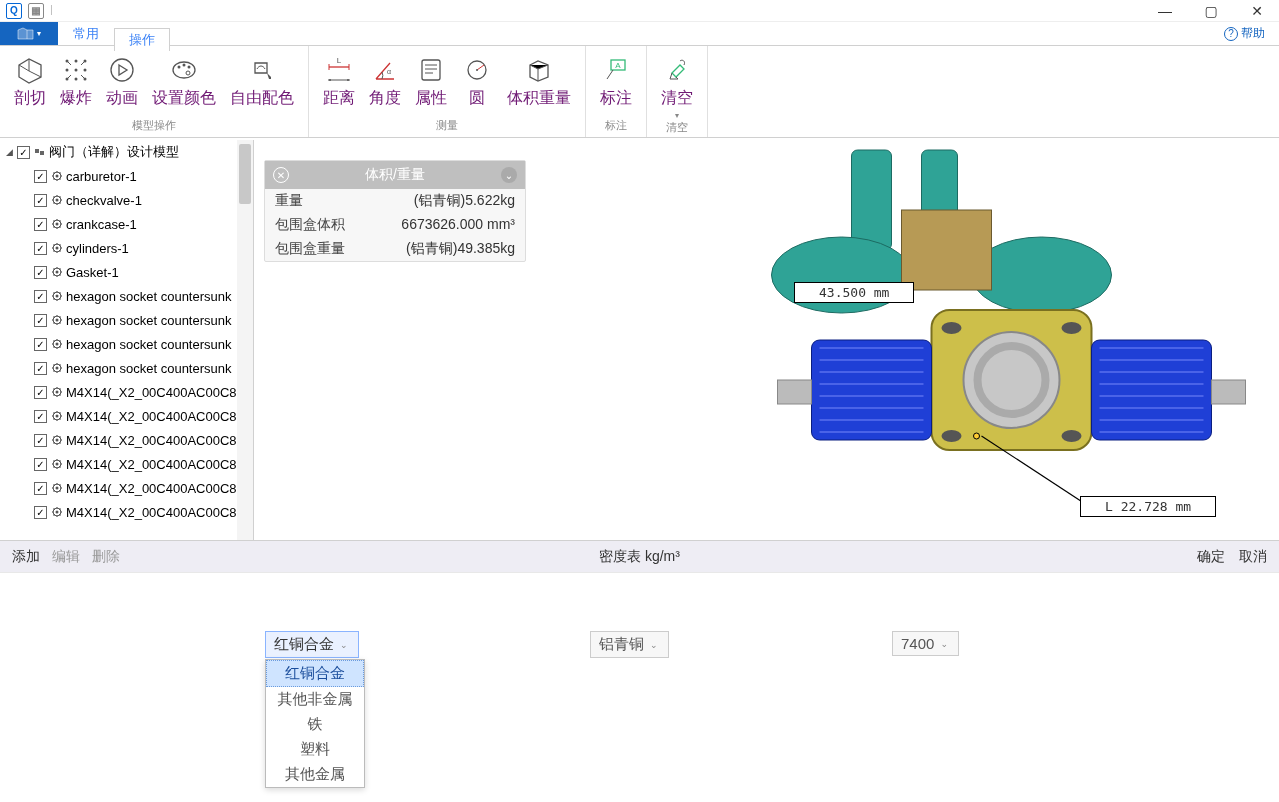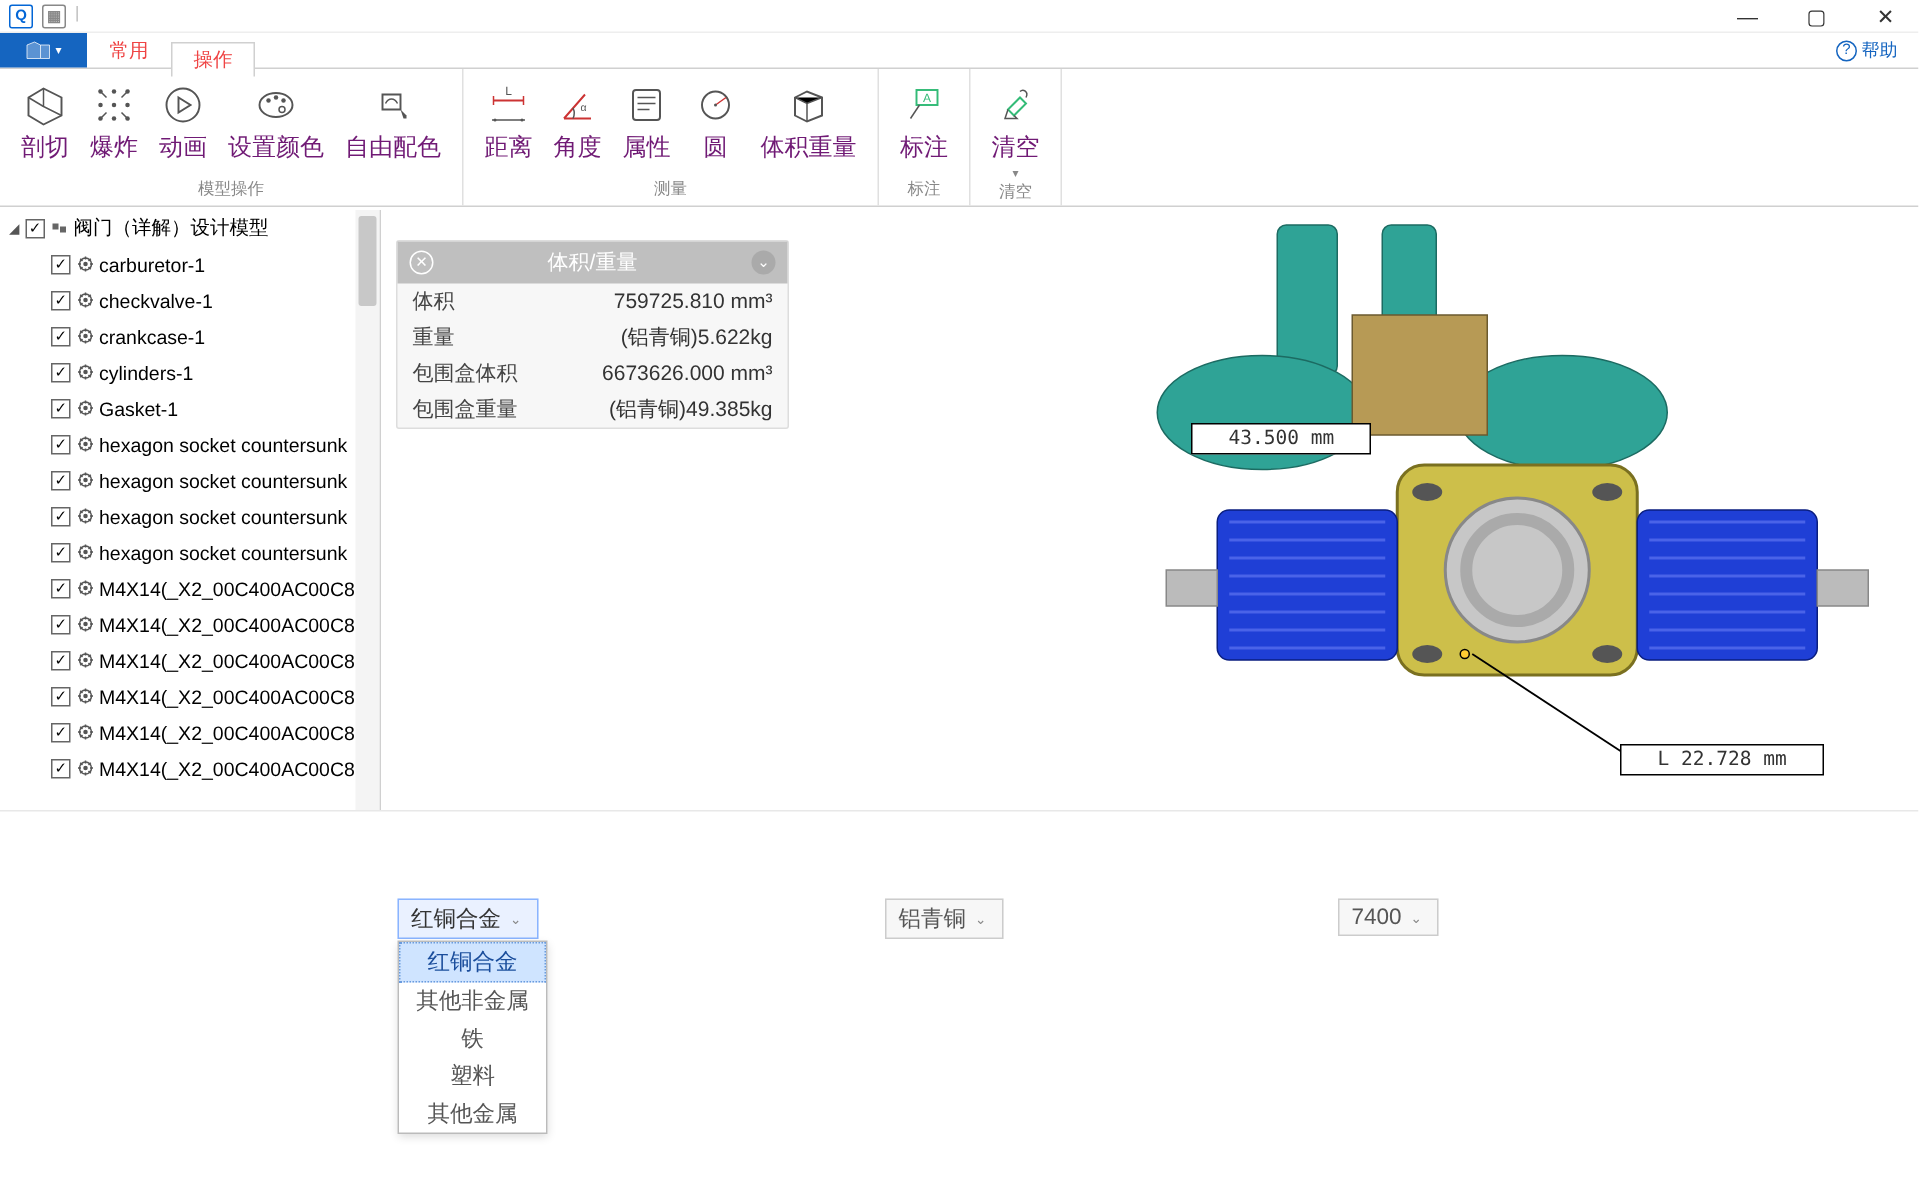--- a/index.html
+++ b/index.html
@@ -10,21 +10,21 @@
 .title-bar .icons { display: flex; gap: 6px; padding-left: 6px; }
 .title-bar .qicon { width: 16px; height: 16px; border: 1px solid #0366d6; border-radius: 2px; display:flex; align-items:center; justify-content:center; color:#0366d6; font-size:10px; font-weight:bold; }
 .title-bar .title { position: absolute; left: 50%; transform: translateX(-50%); font-size: 13px; color: #333; }
 .title-bar .win-controls { position: absolute; right: 0; display: flex; gap: 2px; }
 .title-bar .win-controls span { width: 44px; height: 22px; display: flex; align-items: center; justify-content: center; font-size: 14px; }
 
 
 .ribbon-head { height: 24px; display: flex; align-items: stretch; background: #fff; border-bottom: 1px solid #d0d0d0; }
 .file-btn { width: 58px; background: #1565c0; color: #fff; display: flex; align-items: center; justify-content: center; font-size: 12px; position: relative; }
 .file-btn::after { content: "▾"; font-size: 8px; margin-left: 2px; }
-.tab { padding: 0 14px; display: flex; align-items: center; color: #ef4444; font-size: 13px; border: 1px solid transparent; border-bottom: none; }
+.tab { padding: 0 14px; display: flex; align-items: center; color: #3b82f6; font-size: 13px; border: 1px solid transparent; border-bottom: none; }
 .tab.active { border-color: #d0d0d0; background: #fff; position: relative; top: 6px; }
 .help-link { margin-left: auto; display: flex; align-items: center; padding-right: 14px; color: #1565c0; font-size: 12px; gap: 3px; }
 .help-link .q { width:14px; height:14px; border:1px solid #1565c0; border-radius:50%; display:flex; align-items:center; justify-content:center; font-size:10px; }
 
 
 .ribbon-body { height: 92px; border-bottom: 1px solid #d0d0d0; background: #fff; display: flex; }
 .group { display: flex; flex-direction: column; align-items: center; padding: 4px 10px 2px; border-right: 1px solid #e0e0e0; }
 .group-items { display: flex; gap: 6px; flex: 1; }
 .rbtn { display: flex; flex-direction: column; align-items: center; justify-content: flex-start; padding: 4px 4px 0; gap: 2px; min-width: 40px; }
 .rbtn .icn { width: 32px; height: 32px; display: flex; align-items: center; justify-content: center; }
@@ -447,24 +447,20 @@
         </div>
     </div>
 
     <div class="viewport">
       <div class="vw-panel">
         <div class="vw-head">
           <span class="cls">✕</span>
           <span>体积/重量</span>
           <span class="exp">⌄</span>
         </div>
-        <div class="vw-row">
-            <span class="k">体积</span>
-            <span class="v">759725.810 mm³</span>
-          </div>
         <div class="vw-row">
             <span class="k">重量</span>
             <span class="v">(铝青铜)5.622kg</span>
           </div>
         <div class="vw-row">
             <span class="k">包围盒体积</span>
             <span class="v">6673626.000 mm³</span>
           </div>
         <div class="vw-row">
             <span class="k">包围盒重量</span>
@@ -521,20 +517,30 @@
           <line x1="380" y1="150" x2="272" y2="154" stroke="#000" stroke-width="1.2"></line>
           <line x1="450" y1="296" x2="560" y2="368" stroke="#000" stroke-width="1.2"></line>
           <circle cx="445" cy="296" r="3" fill="#ffcc33" stroke="#000"></circle>
         </svg>
         <div class="dim" style="left:270px; top:142px">43.500 mm</div>
         <div class="dim" style="left:556px; top:356px">L 22.728 mm</div>
       </div>
     </div>
   </div>
 
+  <div class="density-bar">
+    <span class="lbtn">添加</span>
+    <span class="lbtn dis">编辑</span>
+    <span class="lbtn dis">删除</span>
+    <span class="title">密度表 kg/m³</span>
+    <div class="rbtns">
+      <span class="lbtn">确定</span>
+      <span class="lbtn">取消</span>
+    </div>
+  </div>
 
   <div class="density-body">
     <div class="sel open" style="left:265px; top:58px">
       <span>红铜合金</span>
         <span class="car">⌄</span>
     </div>
     <div class="dropdown" style="left:265px; top:86px" id="dd">
         <div class="sel-item">红铜合金</div>
         <div>其他非金属</div>
         <div>铁</div>

